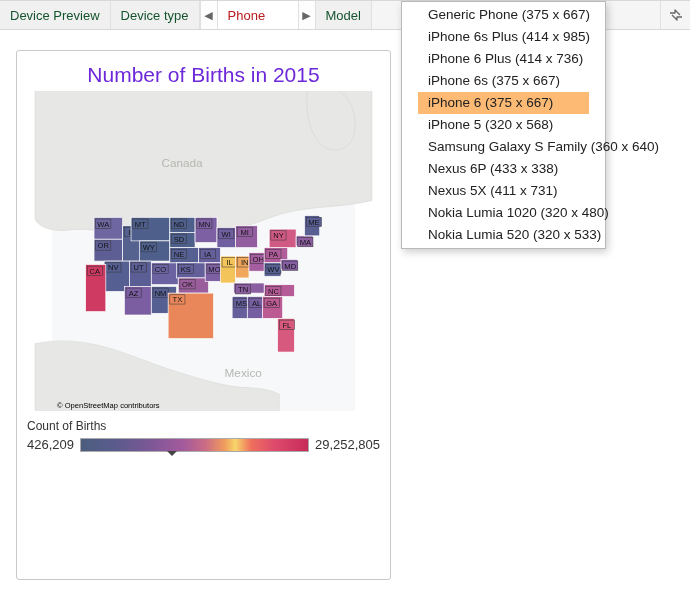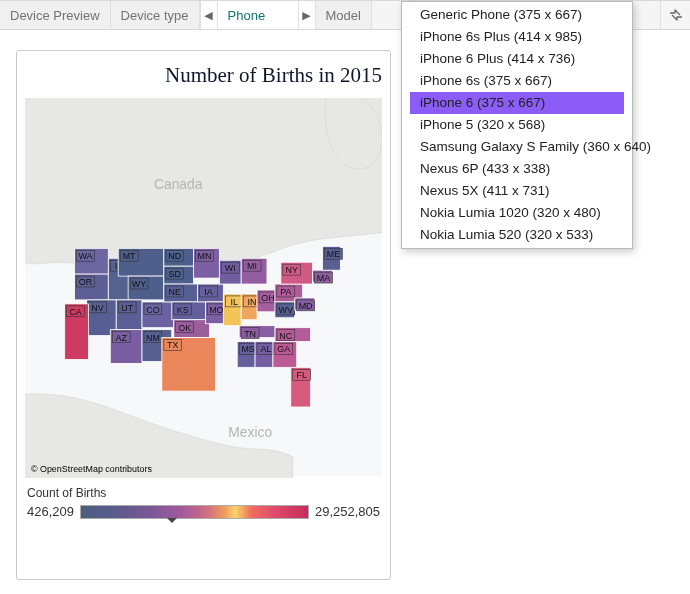--- a/index.html
+++ b/index.html
@@ -19,89 +19,89 @@
     border-top: 1px solid #d8d8d8;
     border-bottom: 1px solid #d8d8d8;
     background: #fafafa;
   }
   .toolbar-cell {
     display: flex;
     align-items: center;
     padding: 0 10px;
     border-right: 1px solid #e0e0e0;
     background: #f5f5f5;
-    color: #737373;
+    color: #14532d;
     font-size: 13px;
   }
   .toolbar-cell.label { background: #f0f0f0; }
   .arrow-btn {
     width: 18px; height: 28px;
     display: flex; align-items: center; justify-content: center;
     background: #fdfdfd;
     border-left: 1px solid #e0e0e0;
     border-right: 1px solid #e0e0e0;
     color: #666; cursor: pointer;
     font-size: 11px;
   }
   .device-type-group { display: flex; align-items: stretch; }
   .device-type-group .value {
     padding: 0 28px 0 10px;
     display: flex; align-items: center;
     background: #fff;
-    color: #0f766e;
+    color: #b91c1c;
     min-width: 80px;
   }
   .toolbar-spacer { flex: 1; background: #f5f5f5; }
   .toolbar-icon {
     width: 30px;
     display: flex; align-items: center; justify-content: center;
     border-left: 1px solid #e0e0e0;
     background: #f5f5f5;
     color: #555;
   }
   .dropdown {
     position: absolute;
     top: 1px; left: 401px;
-    width: 232px;
+    width: 205px;
     background: #fff;
     border: 1px solid #b9b9b9;
     box-shadow: 2px 3px 8px rgba(0,0,0,0.2);
     z-index: 50;
     font-size: 13.5px;
     color: #222;
-    padding: 2px 8px;
+    padding: 2px 16px;
   }
   .dropdown-item {
     padding: 2px 10px;
     line-height: 18px;
     white-space: nowrap;
     cursor: default;
   }
-  .dropdown-item.selected { background: #8b5cf6; }
+  .dropdown-item.selected { background: #fdba74; }
   .viz-frame {
     position: absolute;
     top: 50px; left: 16px;
     width: 375px; height: 530px;
     border: 1px solid #c9c9c9;
     border-radius: 3px;
     background: #fff;
     overflow: hidden;
   }
   .viz-title {
     padding: 12px 8px 4px;
-    text-align: right;
+    text-align: center;
     font-size: 21px;
     font-weight: 400;
-    color: #0f172a;
-    font-family: Liberation Serif, serif;
+    color: #6d28d9;
+    font-family: Liberation Sans, sans-serif;
   }
   .map-wrap {
     position: relative;
-    margin: 6px 8px 0;
-    height: 380px;
+    margin: 0 8px 0;
+    height: 320px;
     overflow: hidden;
   }
   .sea { fill: #f7f8f9; }
   .land { fill: #e7e7e5; stroke: #d4d4d2; stroke-width: 0.6; }
   .land-label { font-size: 14px; fill: #b6b6b2; font-family: Arial, sans-serif; }
   .state { stroke: #fff; stroke-width: 0.8; }
   .state-box { stroke: #333; stroke-width: 0.6; fill-opacity: 1; }
   .state-txt { font-size: 9px; fill: #111; font-family: Arial, sans-serif; text-anchor: middle; }
   .attrib {
     font-size: 9px; color: #a8a8a8;

